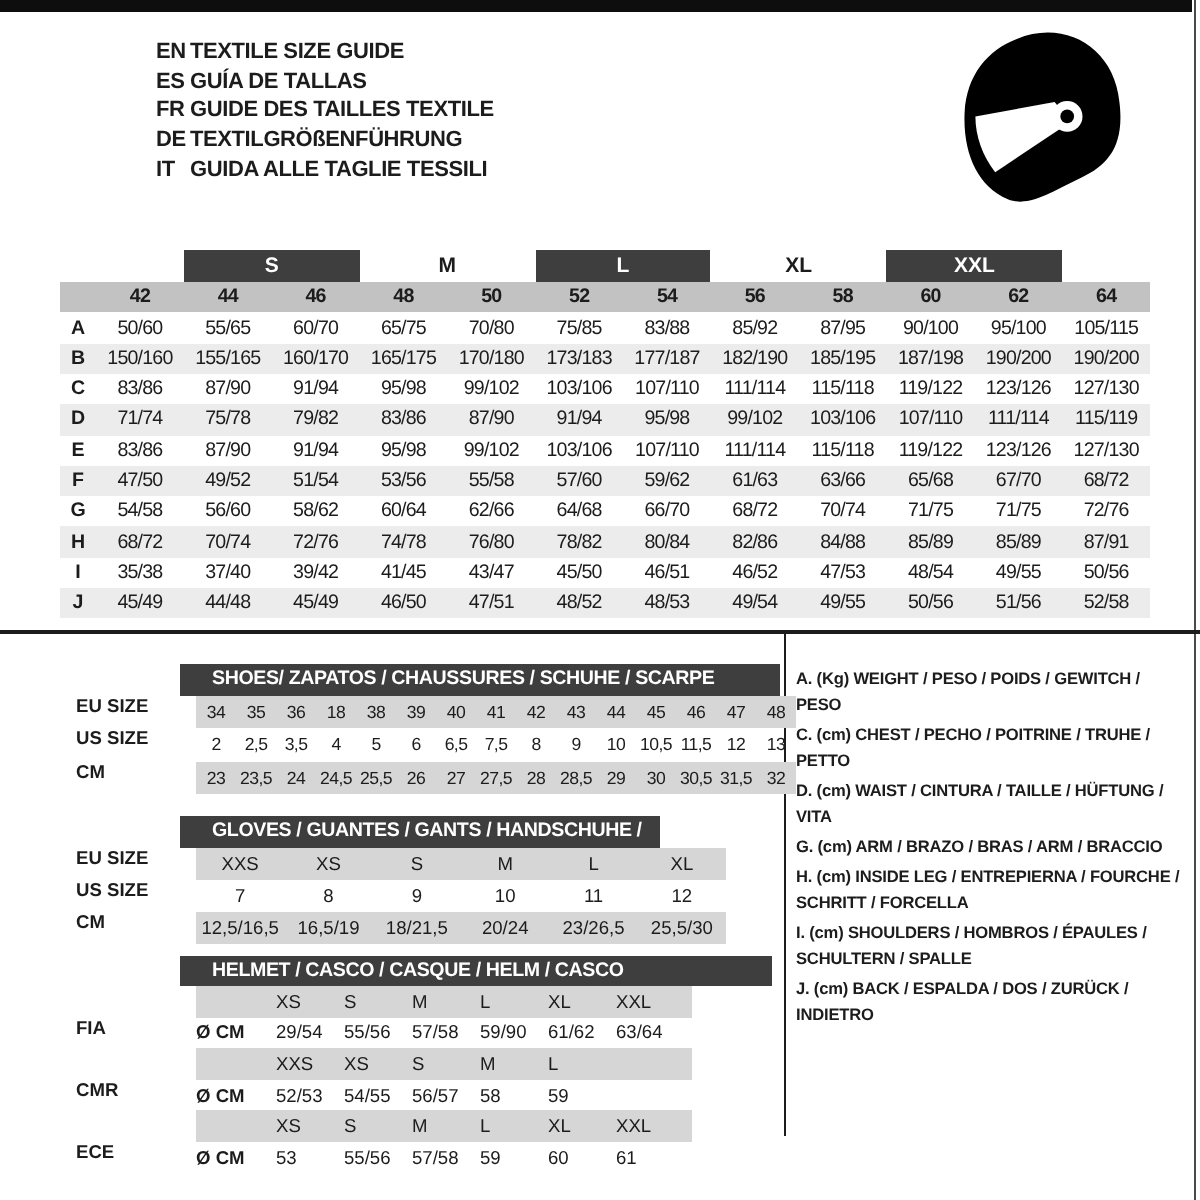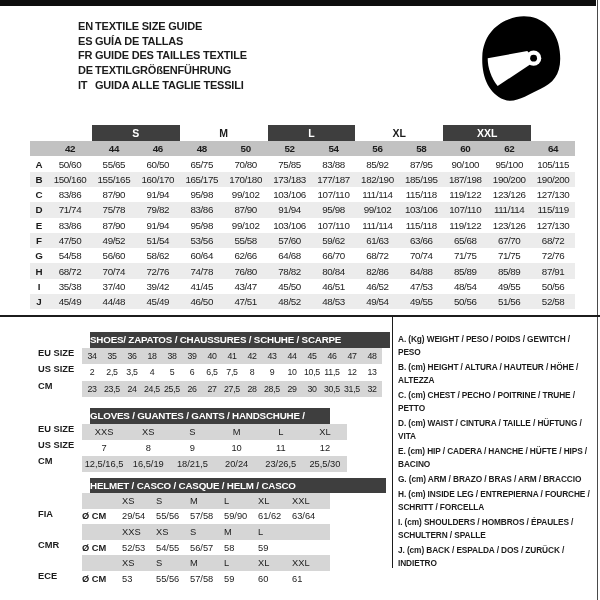--- a/index.html
+++ b/index.html
@@ -24,28 +24,28 @@
         font-weight:bold;font-size:10.5px;color:#1c1c1c;}
   .trow{display:flex;height:15.3px;align-items:center;}
   .trow .lbl{width:18px;text-align:center;font-weight:bold;flex:none;}
   .trow .c{flex:1;text-align:center;letter-spacing:-0.4px;white-space:nowrap;}
   .num-row{background:#c2c2c2;font-weight:bold;height:15.4px;}
   .alt{background:#ececec;}
 
   .sub-table{position:absolute;left:30px;}
   #shoes{top:332px;} #gloves{top:408px;} #helmet{top:478px;}
   .sub-title{margin-left:60px;height:16px;line-height:16px;background:#3e3e3e;color:#fff;
-        font-weight:bold;font-size:9.8px;padding-left:0;box-sizing:border-box;letter-spacing:-0.2px;}
+        font-weight:bold;font-size:9.8px;padding-left:16px;box-sizing:border-box;letter-spacing:-0.2px;}
   #shoes .sub-title{width:300px;}
   #gloves .sub-title{width:240px;}
   #helmet .sub-title{width:296px;height:15px;line-height:15px;}
   .srow{display:flex;align-items:flex-start;}
   #shoes .srow{height:16.3px;} #gloves .srow{height:16px;} #helmet .srow{height:15.6px;}
   .slbl{width:52px;padding-left:8px;font-weight:bold;font-size:9.3px;flex:none;box-sizing:border-box;}
-  .band{display:flex;align-items:center;align-self:stretch;}
+  .band{display:flex;align-items:center;align-self:stretch;margin-left:16px;}
   .shaded{background:#d6d6d6;}
   #shoes .band{width:300px;} #gloves .band{width:265px;} #helmet .band{width:248px;}
   .scell{flex:1;text-align:center;white-space:nowrap;}
   #shoes .scell{font-size:8.8px;letter-spacing:-0.3px;}
   #gloves .scell{font-size:9.3px;}
   .hunit{width:40px;font-weight:bold;font-size:9.3px;flex:none;}
   .hcell{width:34px;text-align:left;font-size:9.3px;flex:none;white-space:nowrap;}
 
   .legend{position:absolute;left:398px;top:333px;width:196px;font-size:8.3px;font-weight:bold;
         line-height:13px;letter-spacing:-0.1px;}
@@ -110,21 +110,21 @@
         <span class="c">56</span>
         <span class="c">58</span>
         <span class="c">60</span>
         <span class="c">62</span>
         <span class="c">64</span>
       </div>
       <div class="trow">
         <span class="lbl">A</span>
         <span class="c">50/60</span>
         <span class="c">55/65</span>
-        <span class="c">60/50</span>
+        <span class="c">60/70</span>
         <span class="c">65/75</span>
         <span class="c">70/80</span>
         <span class="c">75/85</span>
         <span class="c">83/88</span>
         <span class="c">85/92</span>
         <span class="c">87/95</span>
         <span class="c">90/100</span>
         <span class="c">95/100</span>
         <span class="c">105/115</span>
       </div>
@@ -439,21 +439,19 @@
         <span class="hcell">57/58</span>
         <span class="hcell">59</span>
         <span class="hcell">60</span>
         <span class="hcell">61</span>
       </div>
     </div>
   </div>
 
 <div class="legend">
     <div class="legend-item">A. (Kg) WEIGHT / PESO / POIDS / GEWITCH / PESO</div>
-    <div class="legend-item">B. (cm) HEIGHT / ALTURA / HAUTEUR / HÖHE / ALTEZZA</div>
     <div class="legend-item">C. (cm) CHEST / PECHO / POITRINE / TRUHE / PETTO</div>
     <div class="legend-item">D. (cm) WAIST / CINTURA / TAILLE / HÜFTUNG / VITA</div>
-    <div class="legend-item">E. (cm) HIP / CADERA / HANCHE / HÜFTE / HIPS / BACINO</div>
     <div class="legend-item">G. (cm) ARM / BRAZO / BRAS / ARM / BRACCIO</div>
     <div class="legend-item">H. (cm) INSIDE LEG / ENTREPIERNA / FOURCHE / SCHRITT / FORCELLA</div>
     <div class="legend-item">I. (cm) SHOULDERS / HOMBROS / ÉPAULES / SCHULTERN / SPALLE</div>
     <div class="legend-item">J. (cm) BACK / ESPALDA / DOS / ZURÜCK / INDIETRO</div>
   </div>
 
 </body></html>

